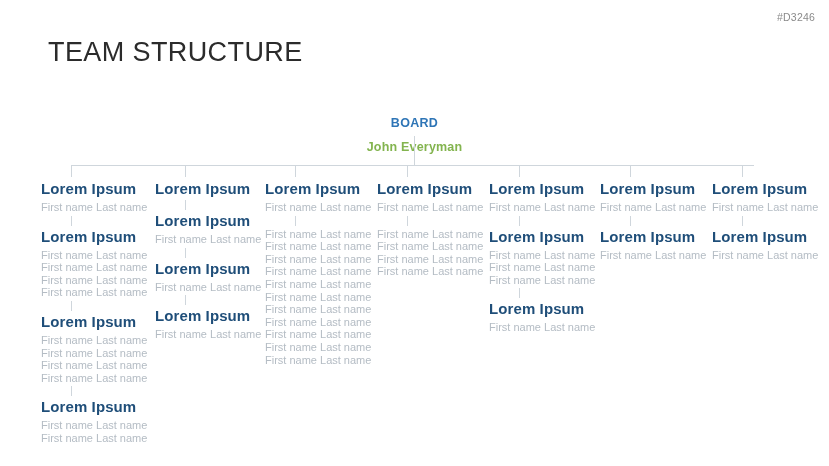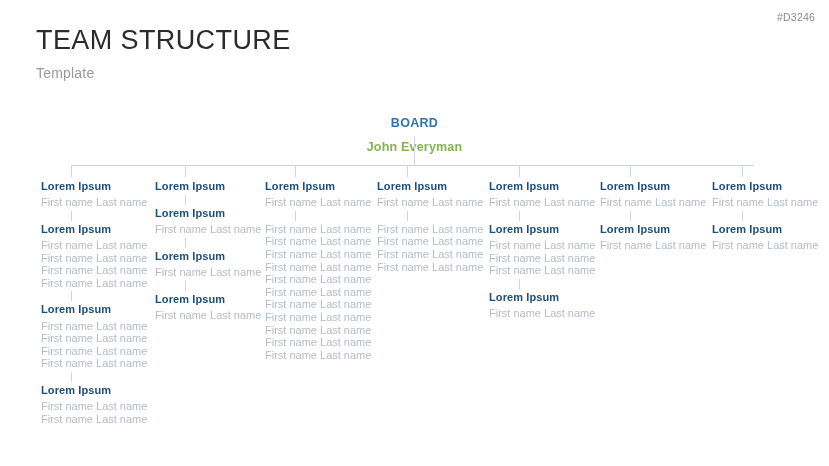--- a/index.html
+++ b/index.html
@@ -31,21 +31,21 @@
     position: absolute;
     left: 36px;
     top: 26px;
   }
   .slide-title {
     font-size: 27px;
     font-weight: 400;
     color: #2b2b2b;
     letter-spacing: 0.4px;
     line-height: 1.05;
-    margin: 0;
+    margin: 12px;
   }
   .slide-subtitle {
     font-size: 14px;
     font-weight: 400;
     color: #9a9a9a;
     margin-top: 11px;
     letter-spacing: 0.2px;
   }
 
   
@@ -112,21 +112,21 @@
   }
   .col {
     position: absolute;
     top: 0;
     width: 108px;
   }
   .group {
     position: relative;
   }
   .group-title {
-    font-size: 11px;
+    font-size: 15px;
     font-weight: bold;
     color: #1f4e79;
     letter-spacing: 0.1px;
     line-height: 1.2;
     white-space: nowrap;
   }
   .member {
     font-size: 11px;
     color: #b4bcc4;
     line-height: 12.6px;
@@ -149,21 +149,20 @@
     background: #cfd6dc;
   }
 </style>
 </head>
 <body>
 
 <div class="slide-id">#D3246</div>
 
 <div class="title-block">
   <div class="slide-title">TEAM STRUCTURE</div>
-  <div class="slide-subtitle">Template</div>
 </div>
 
 <div class="chart">
 
   <div class="board-label">BOARD</div>
 
   <div class="exec-row">
     <div class="exec-name">John Everyman</div>
   </div>
 

